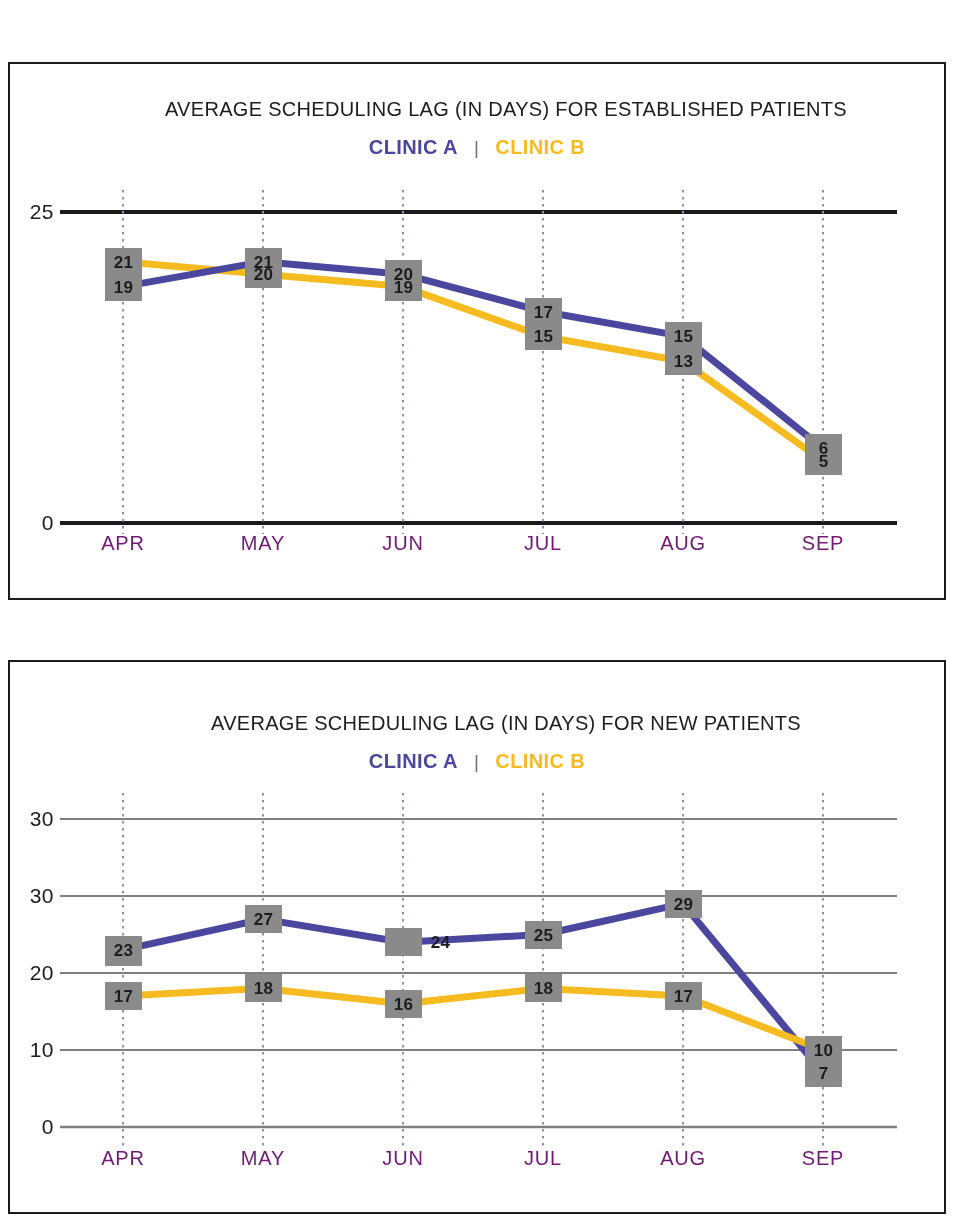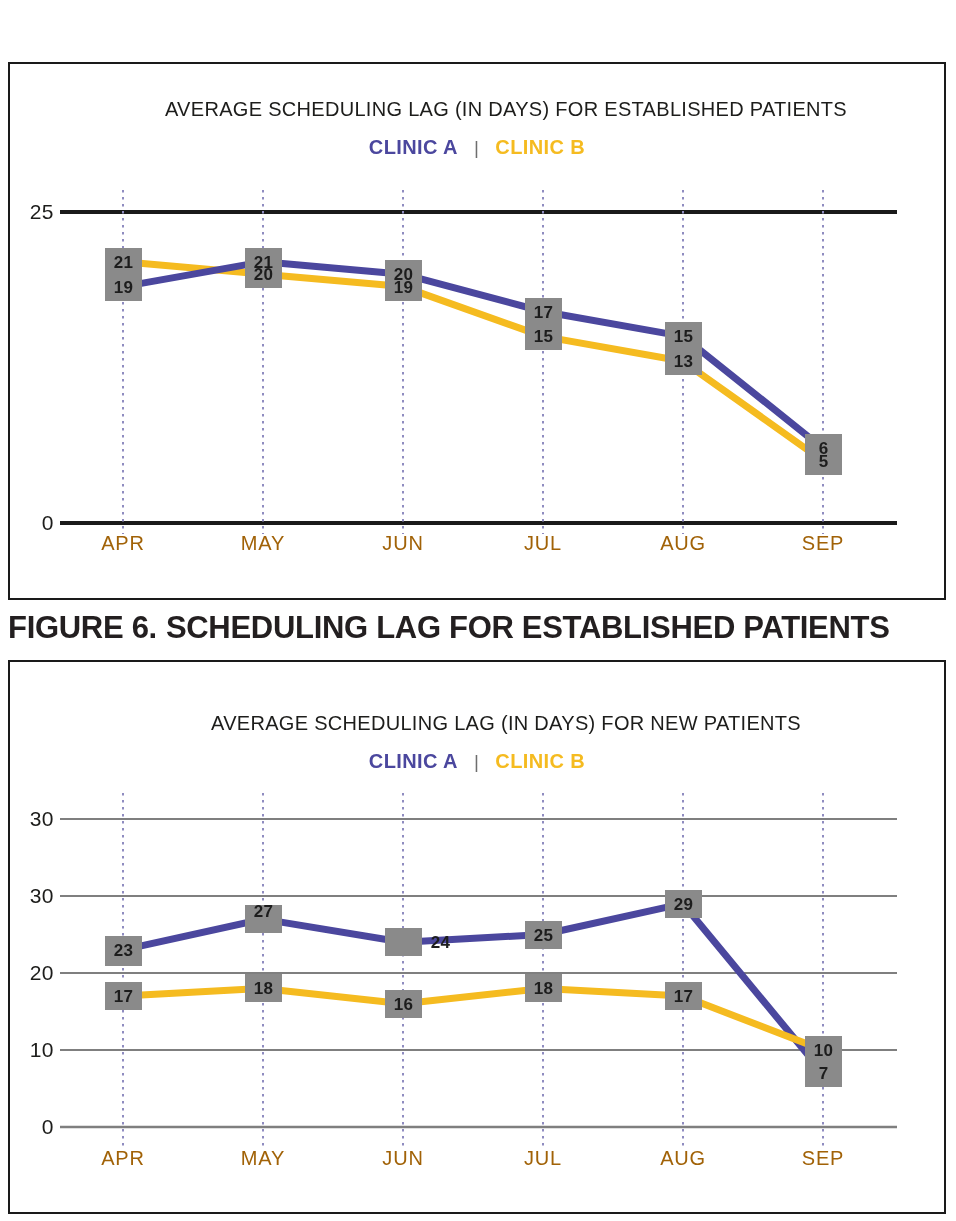--- a/index.html
+++ b/index.html
@@ -17,21 +17,21 @@
     font-size:20px;font-weight:400;letter-spacing:0.3px;color:#1d1d1b;white-space:nowrap;padding-left:29px;}
   .legend{position:absolute;left:0;width:100%;display:flex;justify-content:center;
     align-items:center;font-size:20px;font-weight:700;letter-spacing:0.4px;}
   .legend .sep{color:#6e6e6e;font-weight:400;margin:0 16px;font-size:19px;}
 
   svg.chart-canvas{position:absolute;left:0;top:0;}
 
   .ylabel{position:absolute;text-align:right;font-size:21px;font-weight:400;
     color:#1d1d1b;letter-spacing:0.5px;line-height:26px;height:26px;}
   .xlabel{position:absolute;text-align:center;font-size:20px;font-weight:400;
-    color:#a16207;letter-spacing:0.8px;width:90px;line-height:24px;height:24px;}
+    color:#701a75;letter-spacing:0.8px;width:90px;line-height:24px;height:24px;}
 
   .ptbox{position:absolute;background:#8A8A8A;}
   .ptbox .pl-num{position:absolute;left:0;width:100%;text-align:center;
     transform:translateY(-50%);font-size:17px;font-weight:700;color:#1d1d1d;
     letter-spacing:0.2px;line-height:17px;}
 </style>
 </head>
 <body>
 
 <div id="stage">
@@ -83,23 +83,20 @@
       <div class="ptbox" style="left: 655px; top: 258.4px; width: 37px; height: 52.9px;">
         <div class="pl-num" style="top: 14px;">15</div>
         <div class="pl-num" style="top: 38.9px;">13</div>
       </div>
       <div class="ptbox" style="left: 795px; top: 370.4px; width: 37px; height: 40.4px;">
         <div class="pl-num" style="top: 14px;">6</div>
         <div class="pl-num" style="top: 26.4px;">5</div>
       </div>
     </div>
 
-  <div class="fig-heading" style="top:610px;">
-    <span class="fig-label">FIGURE 6.</span><span>SCHEDULING LAG FOR ESTABLISHED PATIENTS</span>
-  </div>
 
   <div class="panel" style="top:660px;height:550px;">
     <div class="chart-title" style="top:50px;">AVERAGE SCHEDULING LAG (IN DAYS) FOR NEW PATIENTS</div>
     <div class="legend" style="top:88px;">
       <span class="leg-a" style="color: rgb(75, 71, 158);">CLINIC A</span>
       <span class="sep">|</span>
       <span class="leg-b" style="color: rgb(245, 187, 32);">CLINIC B</span>
     </div>
     <svg class="chart-canvas" width="934" height="546">
         <line x1="50" y1="157" x2="887" y2="157" stroke="#7F7F7F" stroke-width="2"></line>
@@ -127,21 +124,21 @@
       <div class="xlabel" style="left: 488px; top: 484px;">JUL</div>
       <div class="xlabel" style="left: 628px; top: 484px;">AUG</div>
       <div class="xlabel" style="left: 768px; top: 484px;">SEP</div>
       <div class="ptbox" style="left: 95px; top: 273.9px; width: 37px; height: 30px;">
         <div class="pl-num" style="top: 14px;">23</div>
       </div>
       <div class="ptbox" style="left: 95px; top: 320.1px; width: 37px; height: 28px;">
         <div class="pl-num" style="top: 14px;">17</div>
       </div>
       <div class="ptbox" style="left: 235px; top: 243.1px; width: 37px; height: 28px;">
-        <div class="pl-num" style="top: 6px;">27</div>
+        <div class="pl-num" style="top: 14px;">27</div>
       </div>
       <div class="ptbox" style="left: 235px; top: 312.4px; width: 37px; height: 28px;">
         <div class="pl-num" style="top: 14px;">18</div>
       </div>
       <div class="ptbox" style="left: 375px; top: 266.2px; width: 37px; height: 28px;">
         <div class="pl-num" style="top: 14px; padding-left: 37px;">24</div>
       </div>
       <div class="ptbox" style="left: 375px; top: 327.8px; width: 37px; height: 28px;">
         <div class="pl-num" style="top: 14px; text-align: center;">16</div>
       </div>

